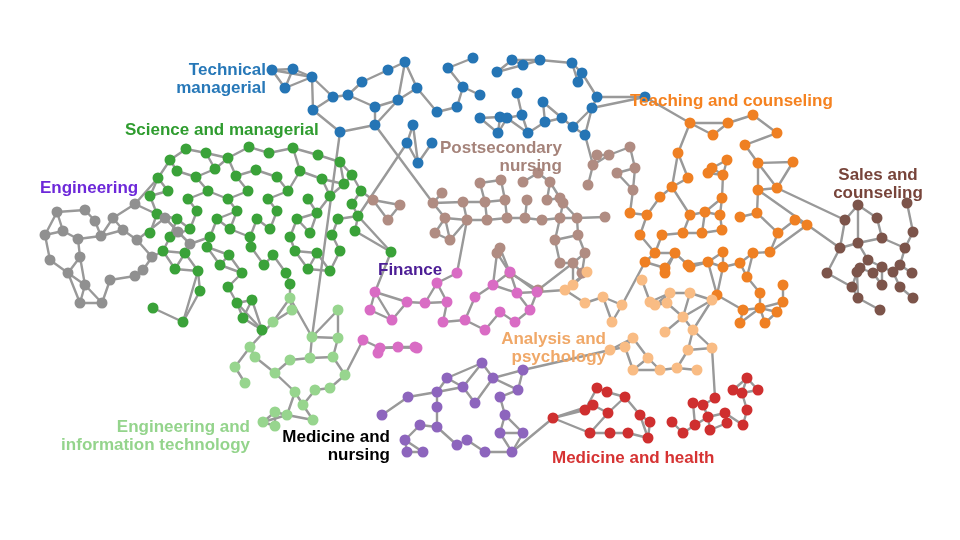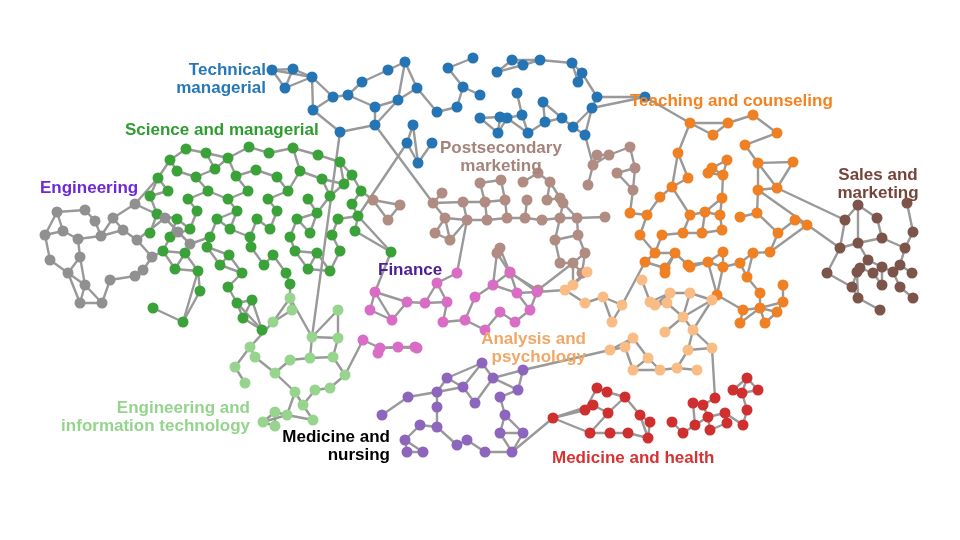--- a/index.html
+++ b/index.html
@@ -3,21 +3,21 @@
 <meta charset="utf-8">
 <style>
   html,body{margin:0;padding:0;background:#ffffff;}
   #stage{position:relative;width:960px;height:492px;background:#ffffff;overflow:hidden;
          font-family:"Liberation Sans",sans-serif;}
   #graph-svg{position:absolute;left:0;top:0;}
   .cluster-label{position:absolute;font-weight:bold;font-size:17px;line-height:18px;
                  white-space:pre-line;letter-spacing:0px;}
   .align-right{text-align:right;transform:translateX(-100%);}
   .align-center{text-align:center;transform:translateX(-50%);}
-  .align-left{text-align:center;}
+  .align-left{text-align:right;}
 </style>
 </head>
 <body>
 
 <div id="stage">
   <svg id="graph-svg" width="960" height="540" viewBox="0 0 960 540">
       <g>
         <line x1="272" y1="70" x2="293" y2="69" stroke="#999999" stroke-width="2.4" stroke-linecap="round"></line>
         <line x1="272" y1="70" x2="285" y2="88" stroke="#999999" stroke-width="2.4" stroke-linecap="round"></line>
         <line x1="272" y1="70" x2="312" y2="77" stroke="#999999" stroke-width="2.4" stroke-linecap="round"></line>
@@ -1005,26 +1005,26 @@
         <circle cx="743" cy="425" r="5.5" fill="#cf2f2f"></circle>
         <circle cx="695" cy="425" r="5.5" fill="#cf2f2f"></circle>
       </g>
     </svg>
   <div id="labels">
       <div class="cluster-label align-right" style="left: 266px; top: 61px; color: rgb(39, 120, 184);">Technical
 managerial</div>
       <div class="cluster-label align-left" style="left: 125px; top: 121px; color: rgb(47, 156, 47);">Science and managerial</div>
       <div class="cluster-label align-left" style="left: 40px; top: 179px; color: #6d28d9;">Engineering</div>
       <div class="cluster-label align-left" style="left: 440px; top: 139px; color: rgb(165, 131, 122);">Postsecondary
-marketing</div>
+nursing</div>
       <div class="cluster-label align-left" style="left: 630px; top: 92px; color: rgb(245, 130, 32);">Teaching and counseling</div>
       <div class="cluster-label align-center" style="left: 878px; top: 166px; color: rgb(119, 68, 58);">Sales and
-marketing</div>
+counseling</div>
       <div class="cluster-label align-left" style="left: 378px; top: 261px; color: #4c1d95;">Finance</div>
-      <div class="cluster-label align-right" style="left: 586px; top: 330px; color: rgb(240, 168, 104);">Analysis and
+      <div class="cluster-label align-right" style="left: 606px; top: 330px; color: rgb(240, 168, 104);">Analysis and
 psychology</div>
-      <div class="cluster-label align-right" style="left: 250px; top: 399px; color: rgb(148, 212, 140);">Engineering and
+      <div class="cluster-label align-right" style="left: 250px; top: 418px; color: rgb(148, 212, 140);">Engineering and
 information technology</div>
       <div class="cluster-label align-right" style="left: 390px; top: 428px; color: #000000;">Medicine and
 nursing</div>
       <div class="cluster-label align-left" style="left: 552px; top: 449px; color: rgb(214, 51, 51);">Medicine and health</div>
     </div>
 </div>
 
 </body></html>

